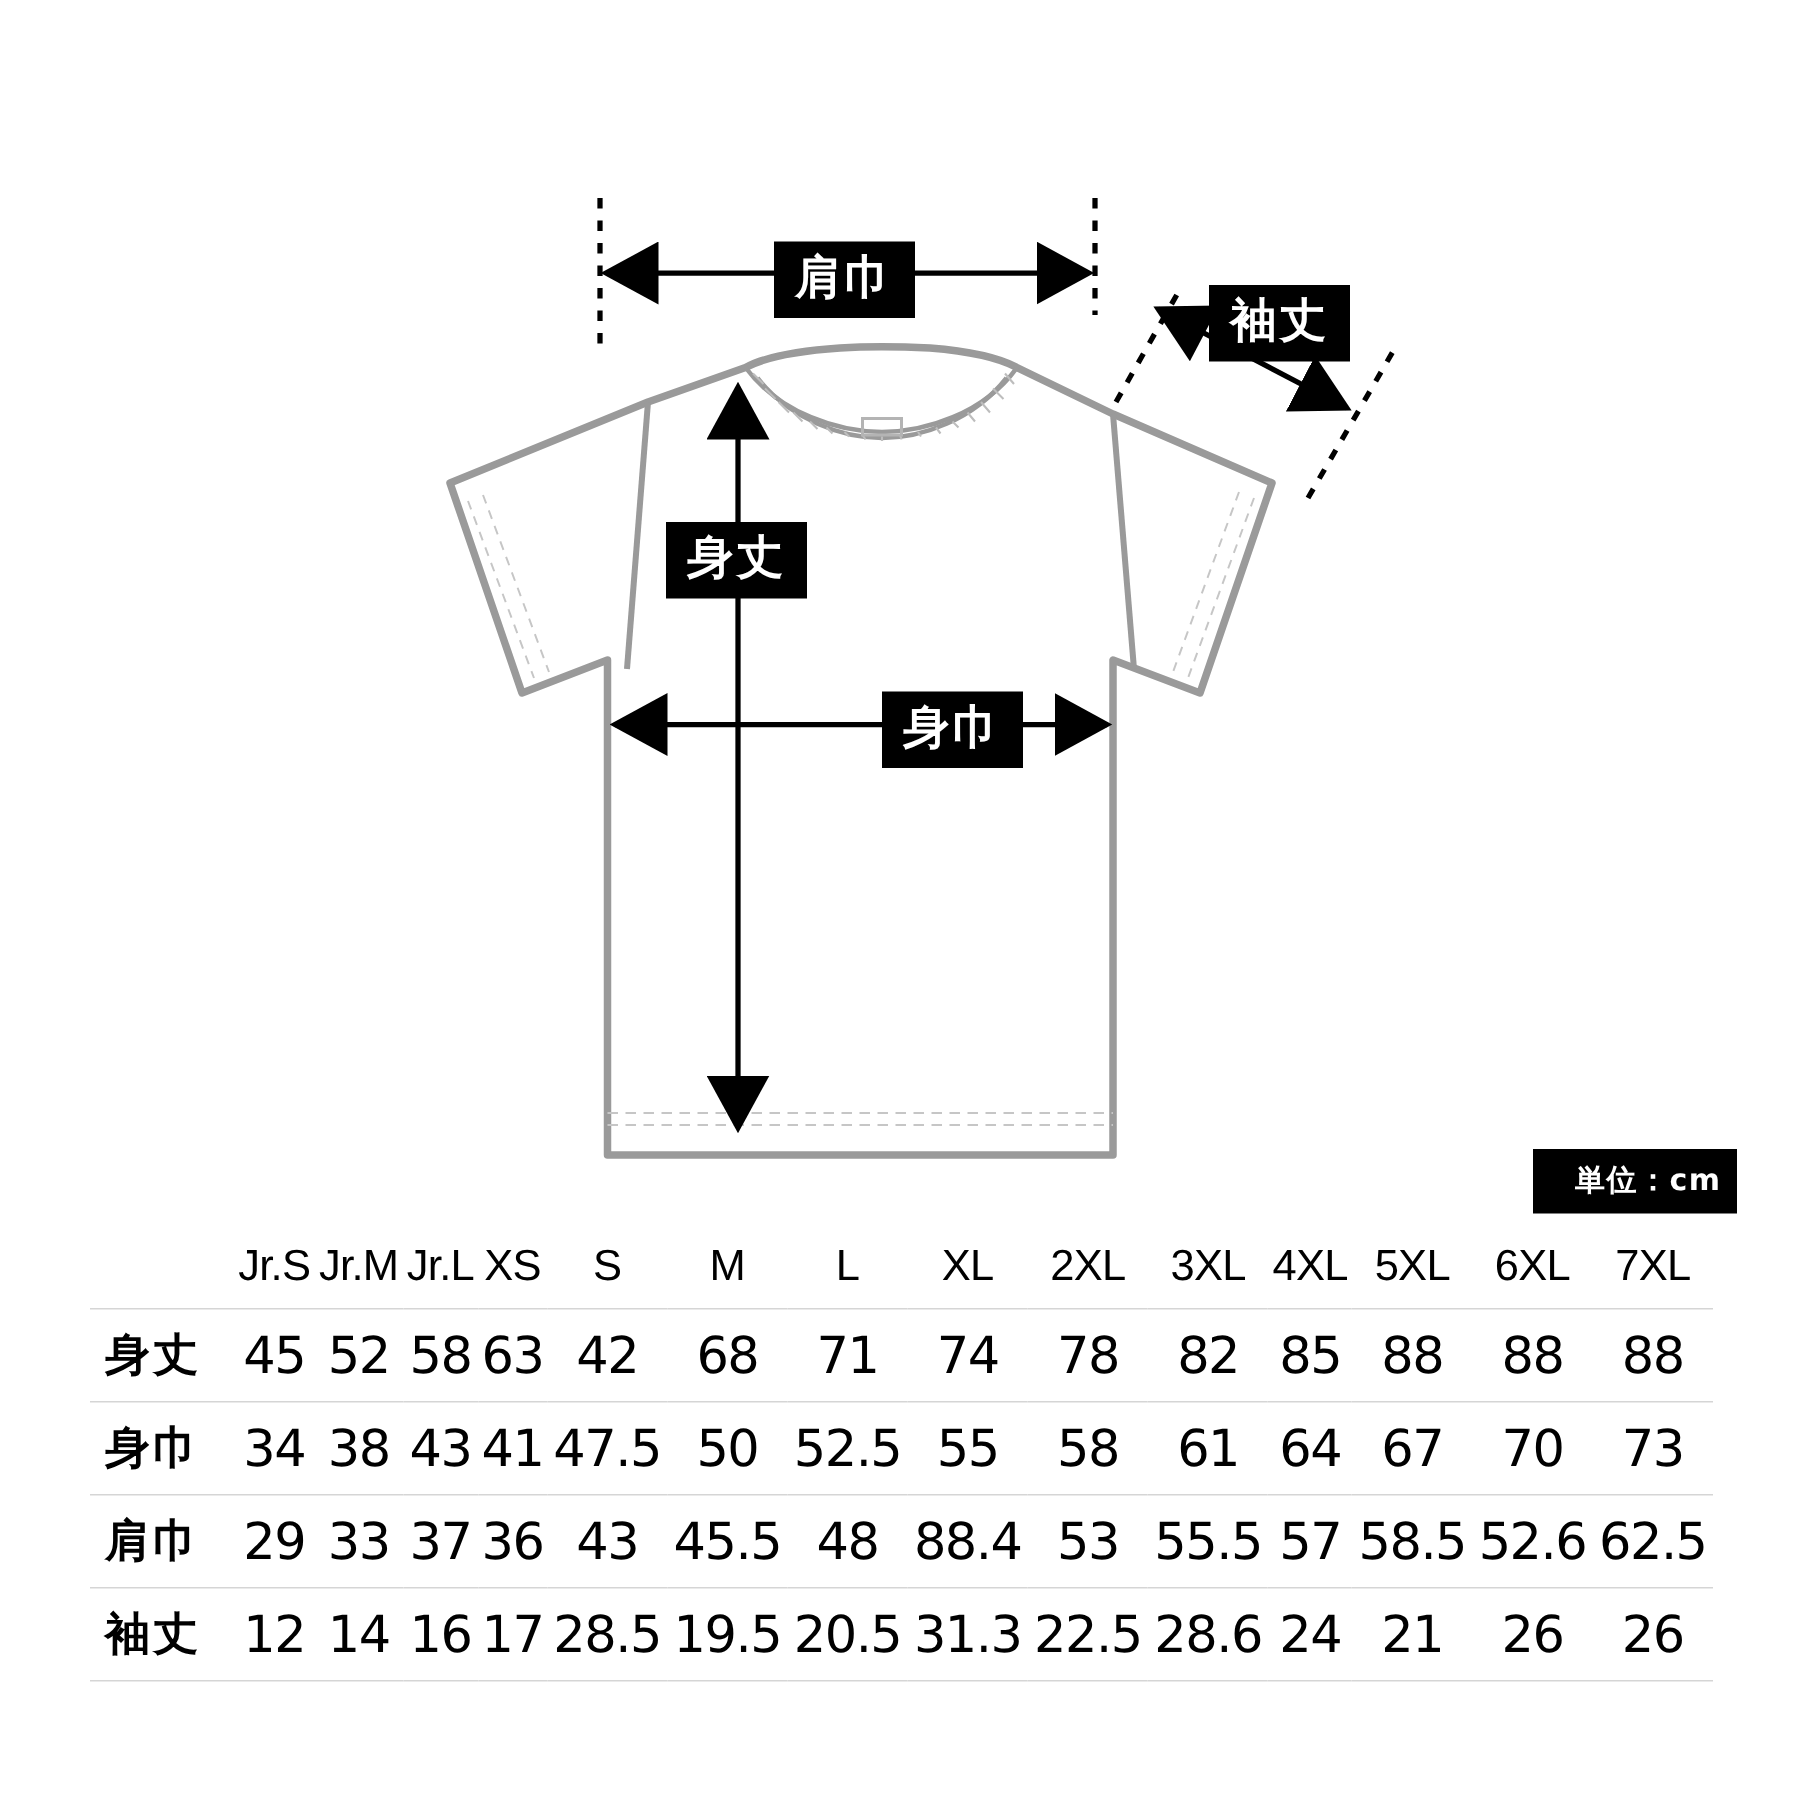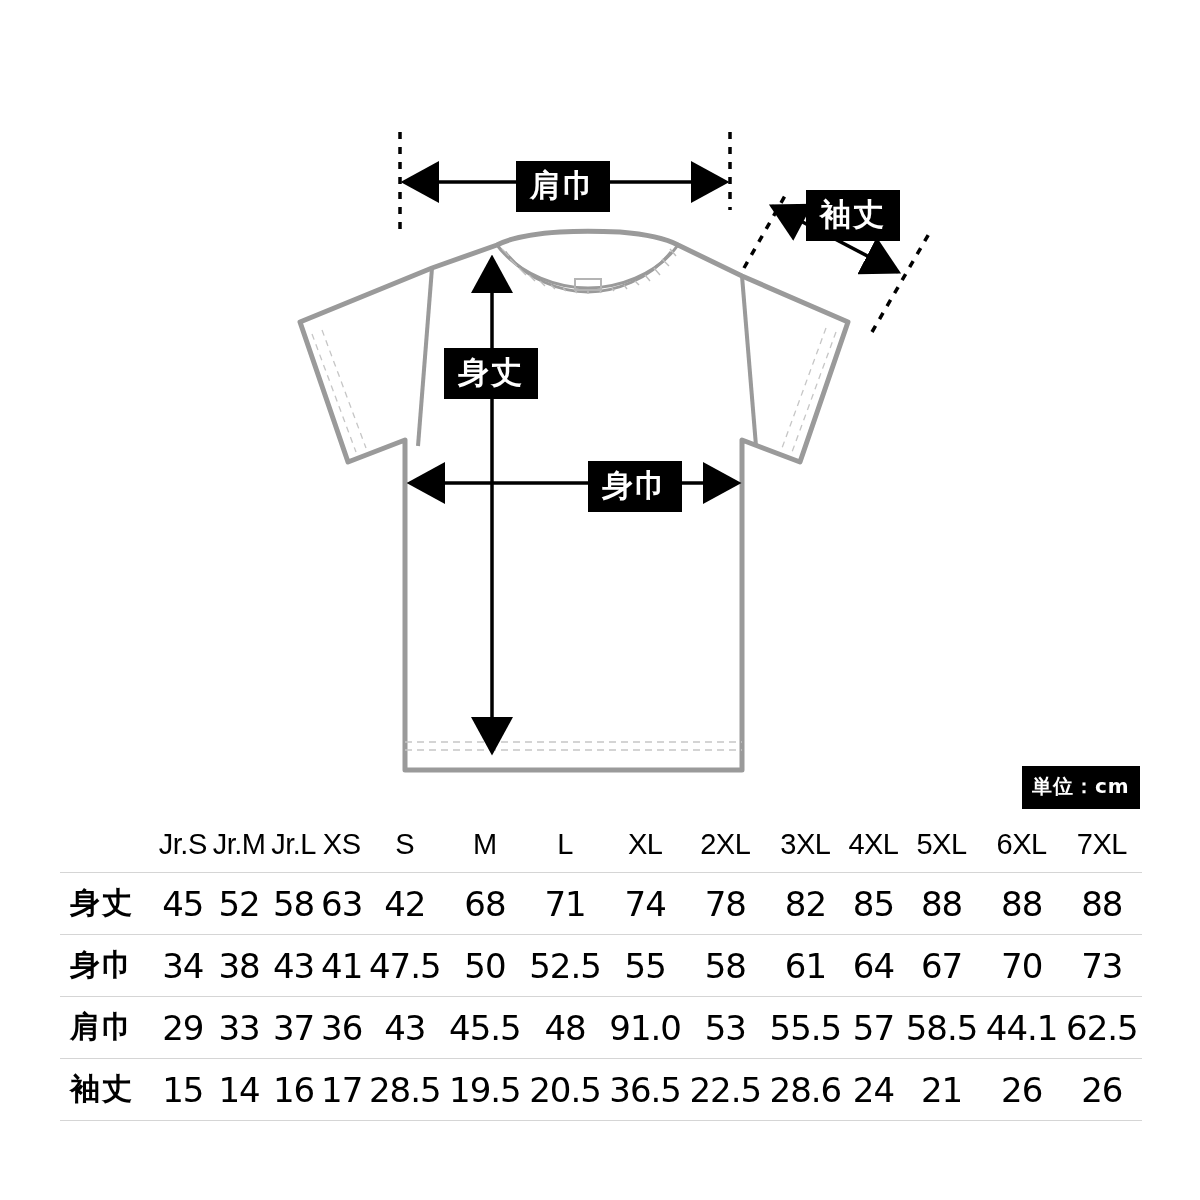--- a/index.html
+++ b/index.html
@@ -61,21 +61,21 @@
 
   #unit-badge {
     position: absolute;
     left: 1022px;
     top: 766px;
     background: #000;
     color: #fff;
     font-family: "DejaVu Sans", sans-serif;
     font-size: 20px;
     font-weight: bold;
-    padding: 7px 10px 9px 10px;
+    padding: 7px 10px 9px 28px;
     letter-spacing: 1px;
   }
 
   
   #size-table {
     position: absolute;
     left: 60px;
     top: 828px;
     width: 1082px;
     border-collapse: collapse;
@@ -258,38 +258,38 @@
       </tr>
       <tr>
         <td class="rowhead">肩巾</td>
         <td>29</td>
         <td>33</td>
         <td>37</td>
         <td>36</td>
         <td>43</td>
         <td>45.5</td>
         <td>48</td>
-        <td>91.0</td>
+        <td>88.4</td>
         <td>53</td>
         <td>55.5</td>
         <td>57</td>
         <td>58.5</td>
-        <td>44.1</td>
+        <td>52.6</td>
         <td>62.5</td>
       </tr>
       <tr>
         <td class="rowhead">袖丈</td>
-        <td>15</td>
+        <td>12</td>
         <td>14</td>
         <td>16</td>
         <td>17</td>
         <td>28.5</td>
         <td>19.5</td>
         <td>20.5</td>
-        <td>36.5</td>
+        <td>31.3</td>
         <td>22.5</td>
         <td>28.6</td>
         <td>24</td>
         <td>21</td>
         <td>26</td>
         <td>26</td>
       </tr>
     </tbody>
   </table>
 

